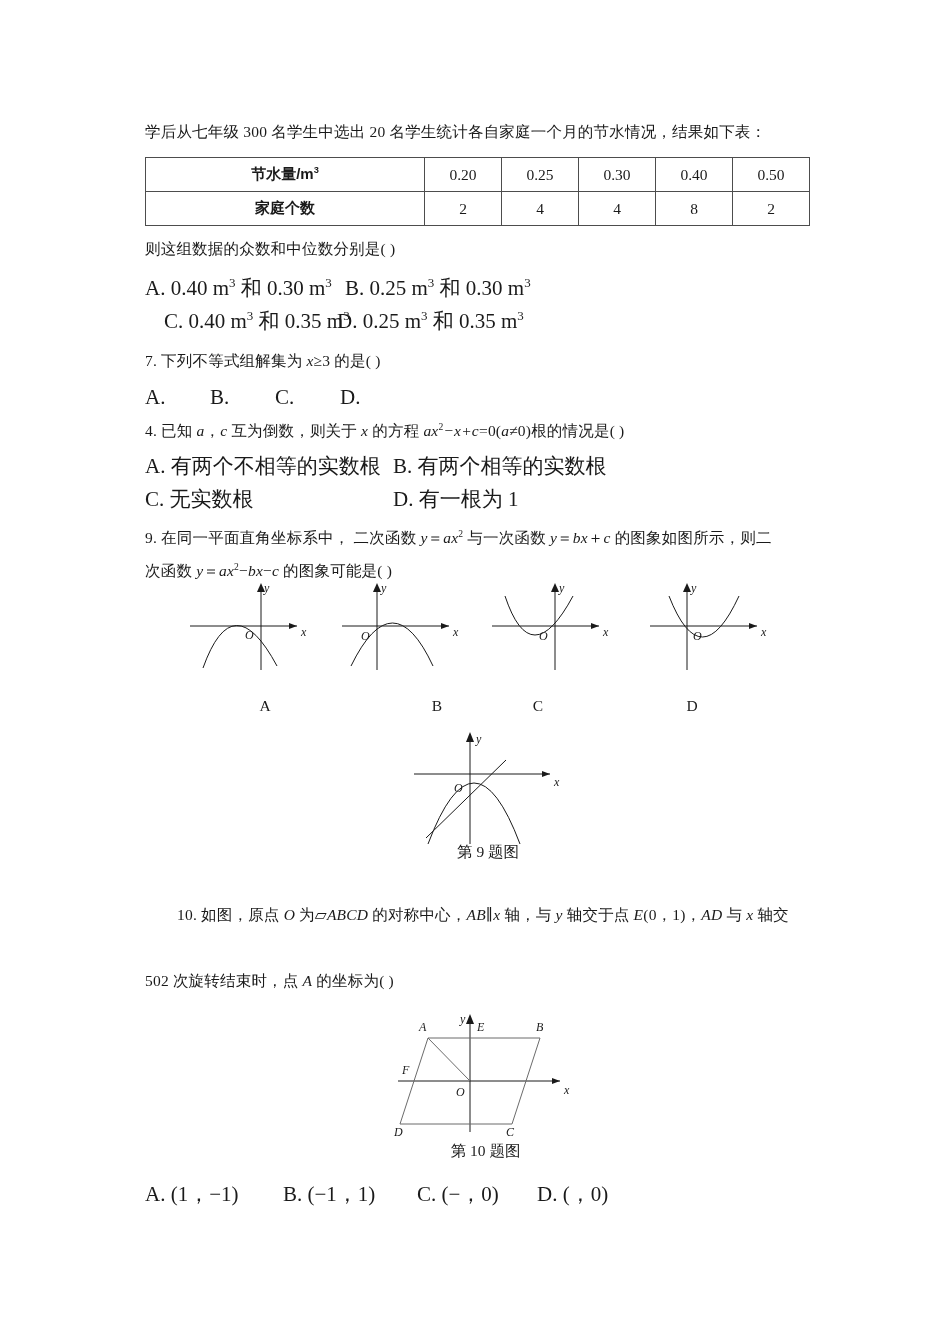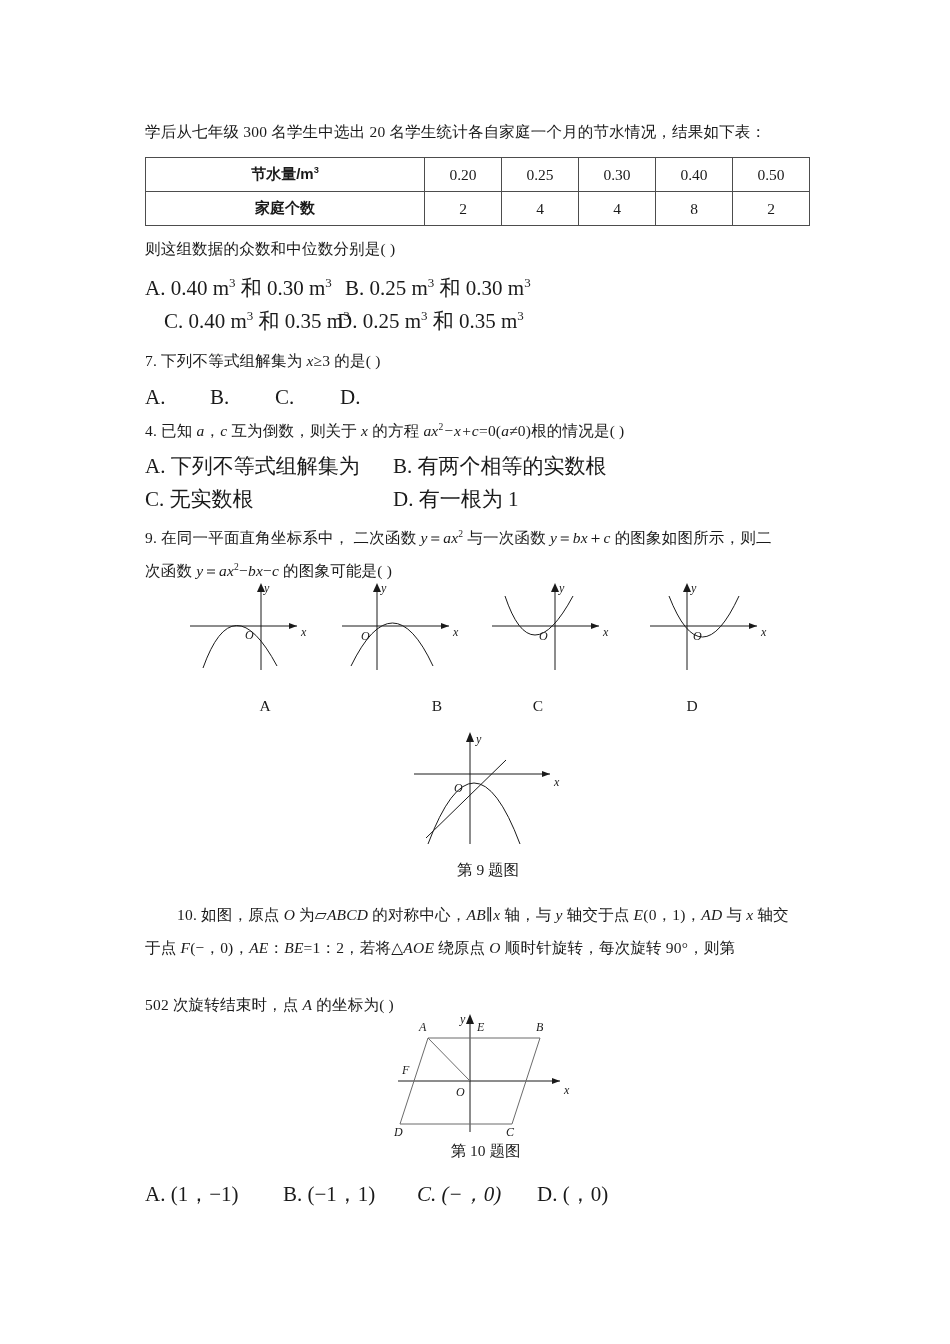--- a/index.html
+++ b/index.html
@@ -144,21 +144,21 @@
       <span class="opt" style="left:195px;">D.</span>
     </div>
   </div>
 
   <div class="block ptext" style="top:419px;">
     <span>4. 已知 </span><span class="ital">a</span><span>，</span><span class="ital">c</span><span> 互为倒数，则关于 </span><span class="ital">x</span><span> 的方程 </span><span class="ital">ax</span><sup>2</sup><span class="ital">−x+c</span><span>=0(</span><span class="ital">a</span><span>≠0)根的情况是(        )</span>
   </div>
 
   <div class="block" style="top:452px;">
     <div class="opt-row">
-      <span class="opt" style="left:0px;">A. 下列不等式组解集为</span>
+      <span class="opt" style="left:0px;">A. 有两个不相等的实数根</span>
       <span class="opt" style="left:248px;">B. 有两个相等的实数根</span>
     </div>
   </div>
   <div class="block" style="top:485px;">
     <div class="opt-row">
       <span class="opt" style="left:0px;">C. 无实数根</span>
       <span class="opt" style="left:248px;">D. 有一根为 1</span>
     </div>
   </div>
 
@@ -232,29 +232,26 @@
       <path d="M152 48 L144 45 L144 51 Z" fill="#1a1a1a"></path>
       <line x1="72" y1="118" x2="72" y2="10" stroke="#1a1a1a" stroke-width="1"></line>
       <path d="M72 6 L68 16 L76 16 Z" fill="#1a1a1a"></path>
       <path d="M30 118 Q76 -4 122 118" fill="none" stroke="#1a1a1a" stroke-width="1"></path>
       <line x1="28" y1="112" x2="108" y2="34" stroke="#1a1a1a" stroke-width="1"></line>
       <text x="78" y="17" font-size="12">y</text>
       <text x="156" y="60" font-size="12">x</text>
       <text x="56" y="66" font-size="12">O</text>
     </svg>
   </div>
-  <div class="caption" style="left:398px; top:860px; width:180px;">第 9 题图</div>
+  <div class="caption" style="left:398px; top:842px; width:180px;">第 9 题图</div>
 
   <div class="block ptext" style="top:903px;margin-left:32px;">
     <span>10. 如图，原点 </span><span class="ital">O</span><span> 为▱</span><span class="ital">ABCD</span><span> 的对称中心，</span><span class="ital">AB</span><span>∥</span><span class="ital">x</span><span> 轴，与 </span><span class="ital">y</span><span> 轴交于点 </span><span class="ital">E</span><span>(0，1)，</span><span class="ital">AD</span><span> 与 </span><span class="ital">x</span><span> 轴交</span>
   </div>
-  <div class="block ptext" style="top:936px;">
-    <span>于点 </span><span class="ital">F</span><span>(−，0)，</span><span class="ital">AE</span><span>：</span><span class="ital">BE</span><span>=1：2，若将△</span><span class="ital">AOE</span><span> 绕原点 </span><span class="ital">O</span><span> 顺时针旋转，每次旋转 90°，则第</span>
-  </div>
-  <div class="block ptext" style="top:993px;">
+  <div class="block ptext" style="top:969px;">
     <span>502 次旋转结束时，点 </span><span class="ital">A</span><span> 的坐标为(        )</span>
   </div>
 
   <div class="fig" style="left:378px; top:1008px;">
     <svg width="215" height="130" viewBox="0 0 215 130">
 
       <line x1="20" y1="73" x2="182" y2="73" stroke="#1a1a1a" stroke-width="1"></line>
       <path d="M182 73 L174 70 L174 76 Z" fill="#1a1a1a"></path>
       <line x1="92" y1="124" x2="92" y2="10" stroke="#1a1a1a" stroke-width="1"></line>
       <path d="M92 6 L88 16 L96 16 Z" fill="#1a1a1a"></path>
@@ -273,18 +270,18 @@
       <text x="186" y="86" font-size="12">x</text>
       <text x="82" y="15" font-size="12">y</text>
     </svg>
   </div>
   <div class="caption" style="left:378px; top:1141px; width:215px;">第 10 题图</div>
 
   <div class="block" style="top:1180px;">
     <div class="opt-row">
       <span class="opt" style="left:0px;"><span>A.</span> <span>(1，−1)</span></span>
       <span class="opt" style="left:138px;"><span>B.</span> <span>(−1，1)</span></span>
-      <span class="opt" style="left:272px;font-style:italic;"><span>C.</span> <span>(−，0)</span></span>
+      <span class="opt" style="left:272px;"><span>C.</span> <span>(−，0)</span></span>
       <span class="opt" style="left:392px;"><span>D.</span> <span>(，0)</span></span>
     </div>
   </div>
 
 </div>
 
 </body></html>

